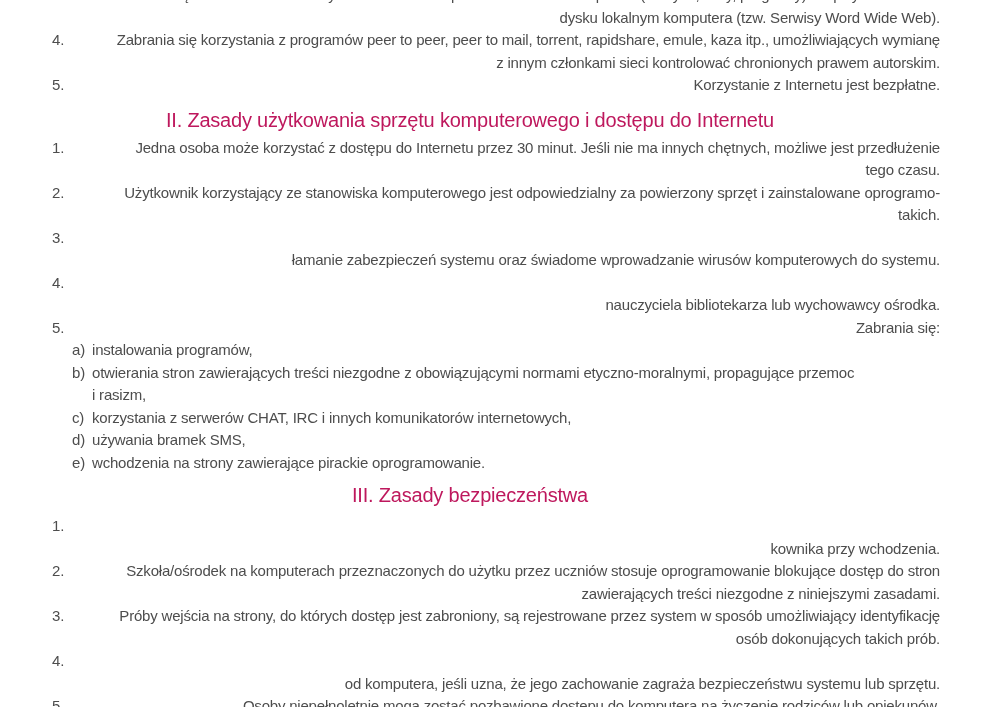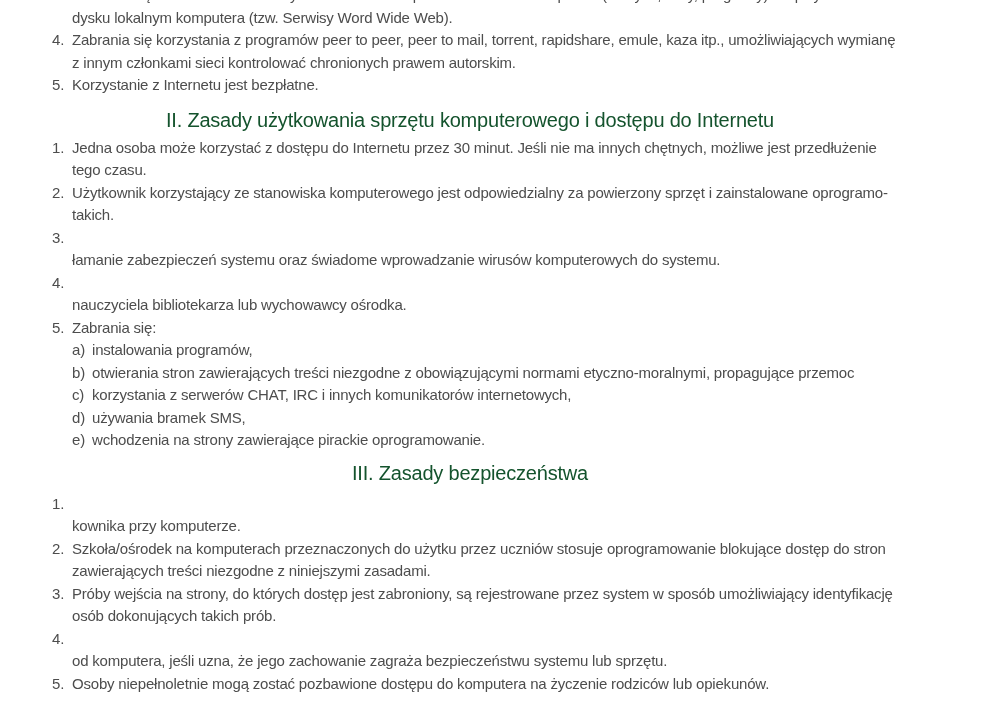--- a/index.html
+++ b/index.html
@@ -19,31 +19,31 @@
     font-size: 15px;
     letter-spacing: -0.2px;
   }
 
   .line {
     position: relative;
     height: 22.5px;
     line-height: 22.5px;
     white-space: nowrap;
   }
-  .ind1 { padding-left: 72px; }
+  .ind1 { padding-left: 72px; text-align: right; }
   .ind1 > .marker { position: absolute; left: 52px; }
   .ind2 { padding-left: 92px; }
   .ind2 > .marker { position: absolute; left: 72px; }
 
   .heading {
     text-align: center;
     font-size: 20px;
     height: 26px;
     line-height: 26px;
-    color: #14532d;
+    color: #be185d;
     letter-spacing: -0.2px;
     white-space: nowrap;
   }
   .heading-ii  { margin-top: 10px; margin-bottom: 4px; }
   .heading-iii { margin-top: 8px;  margin-bottom: 7px; }
 </style>
 </head>
 <body>
 
 <div class="doc">
@@ -109,39 +109,42 @@
 
   <div class="line ind2">
     <span class="marker">a)</span>
     <span class="text">instalowania programów,</span>
   </div>
   <div class="line ind2">
     <span class="marker">b)</span>
     <span class="text">otwierania stron zawierających treści niezgodne z obowiązującymi normami etyczno-moralnymi, propagujące przemoc</span>
   </div>
   <div class="line ind2">
+    <span class="text">i rasizm,</span>
+  </div>
+  <div class="line ind2">
     <span class="marker">c)</span>
     <span class="text">korzystania z serwerów CHAT, IRC i innych komunikatorów internetowych,</span>
   </div>
   <div class="line ind2">
     <span class="marker">d)</span>
     <span class="text">używania bramek SMS,</span>
   </div>
   <div class="line ind2">
     <span class="marker">e)</span>
     <span class="text">wchodzenia na strony zawierające pirackie oprogramowanie.</span>
   </div>
 
   <div class="heading heading-iii">III. Zasady bezpieczeństwa</div>
 
   <div class="line ind1">
     <span class="marker">1.</span>
   </div>
   <div class="line ind1">
-    <span class="text">kownika przy komputerze.</span>
+    <span class="text">kownika przy wchodzenia.</span>
   </div>
 
   <div class="line ind1">
     <span class="marker">2.</span>
     <span class="text">Szkoła/ośrodek na komputerach przeznaczonych do użytku przez uczniów stosuje oprogramowanie blokujące dostęp do stron</span>
   </div>
   <div class="line ind1">
     <span class="text">zawierających treści niezgodne z niniejszymi zasadami.</span>
   </div>
 

